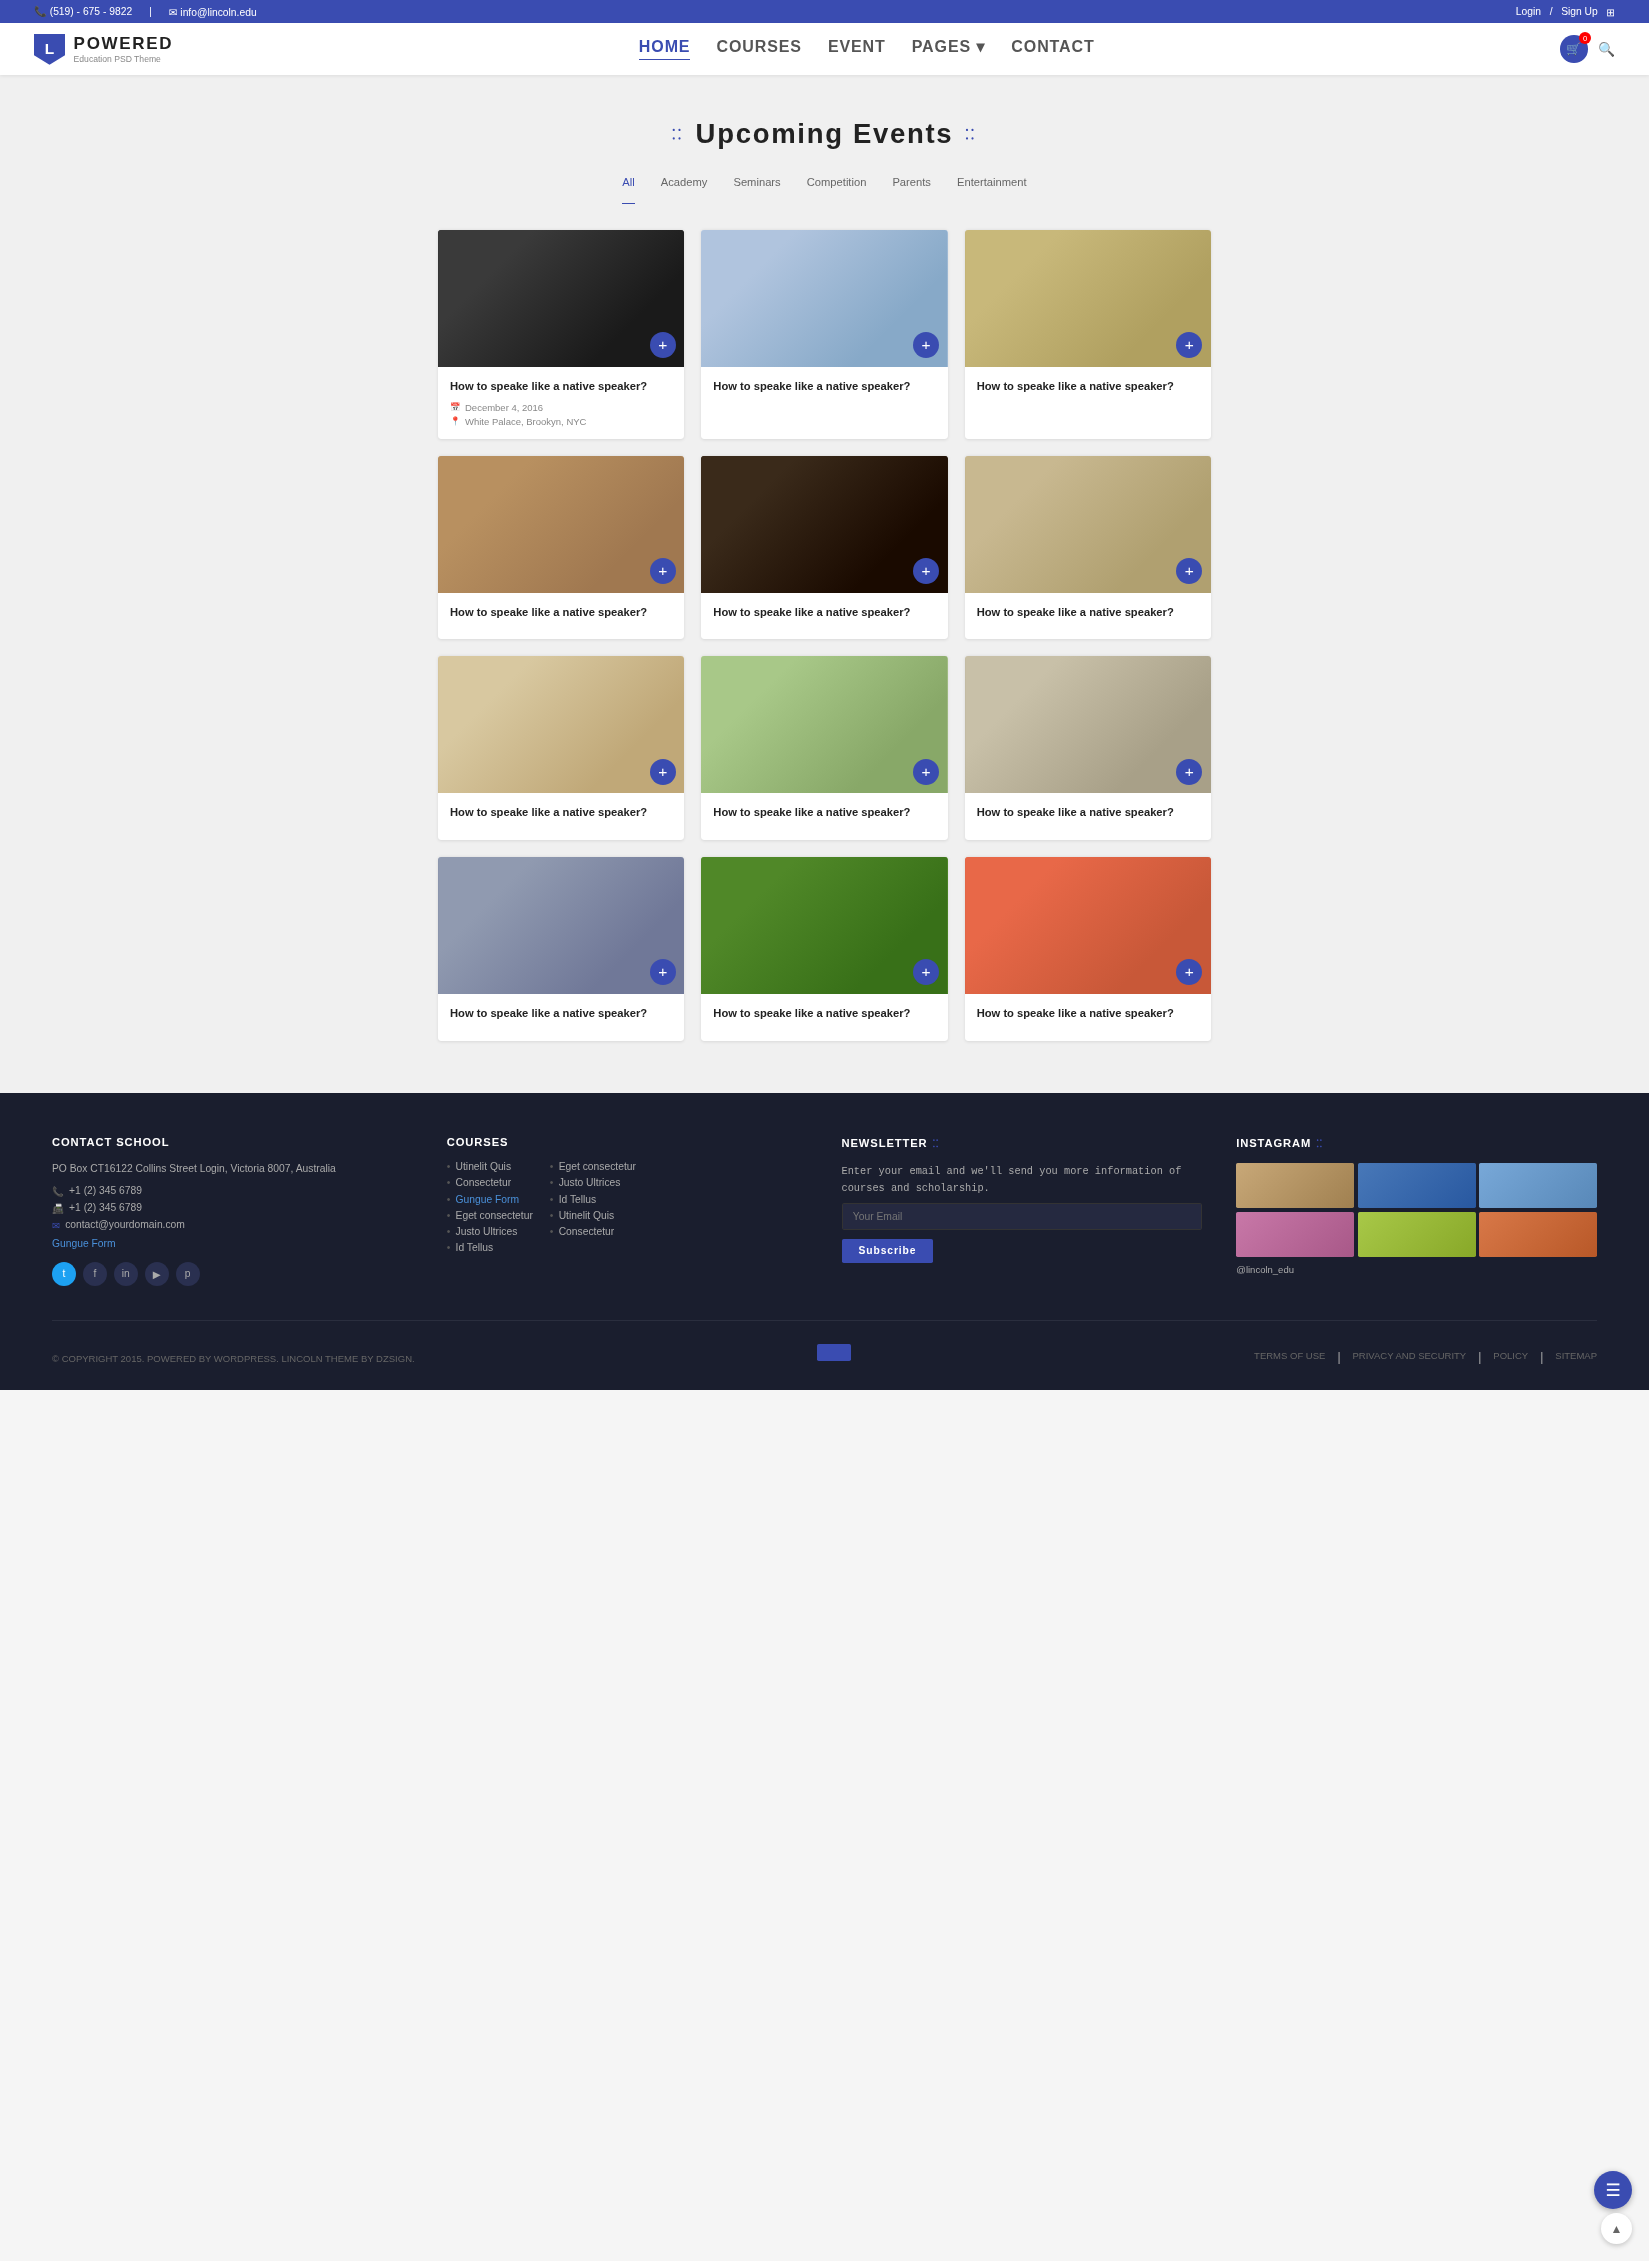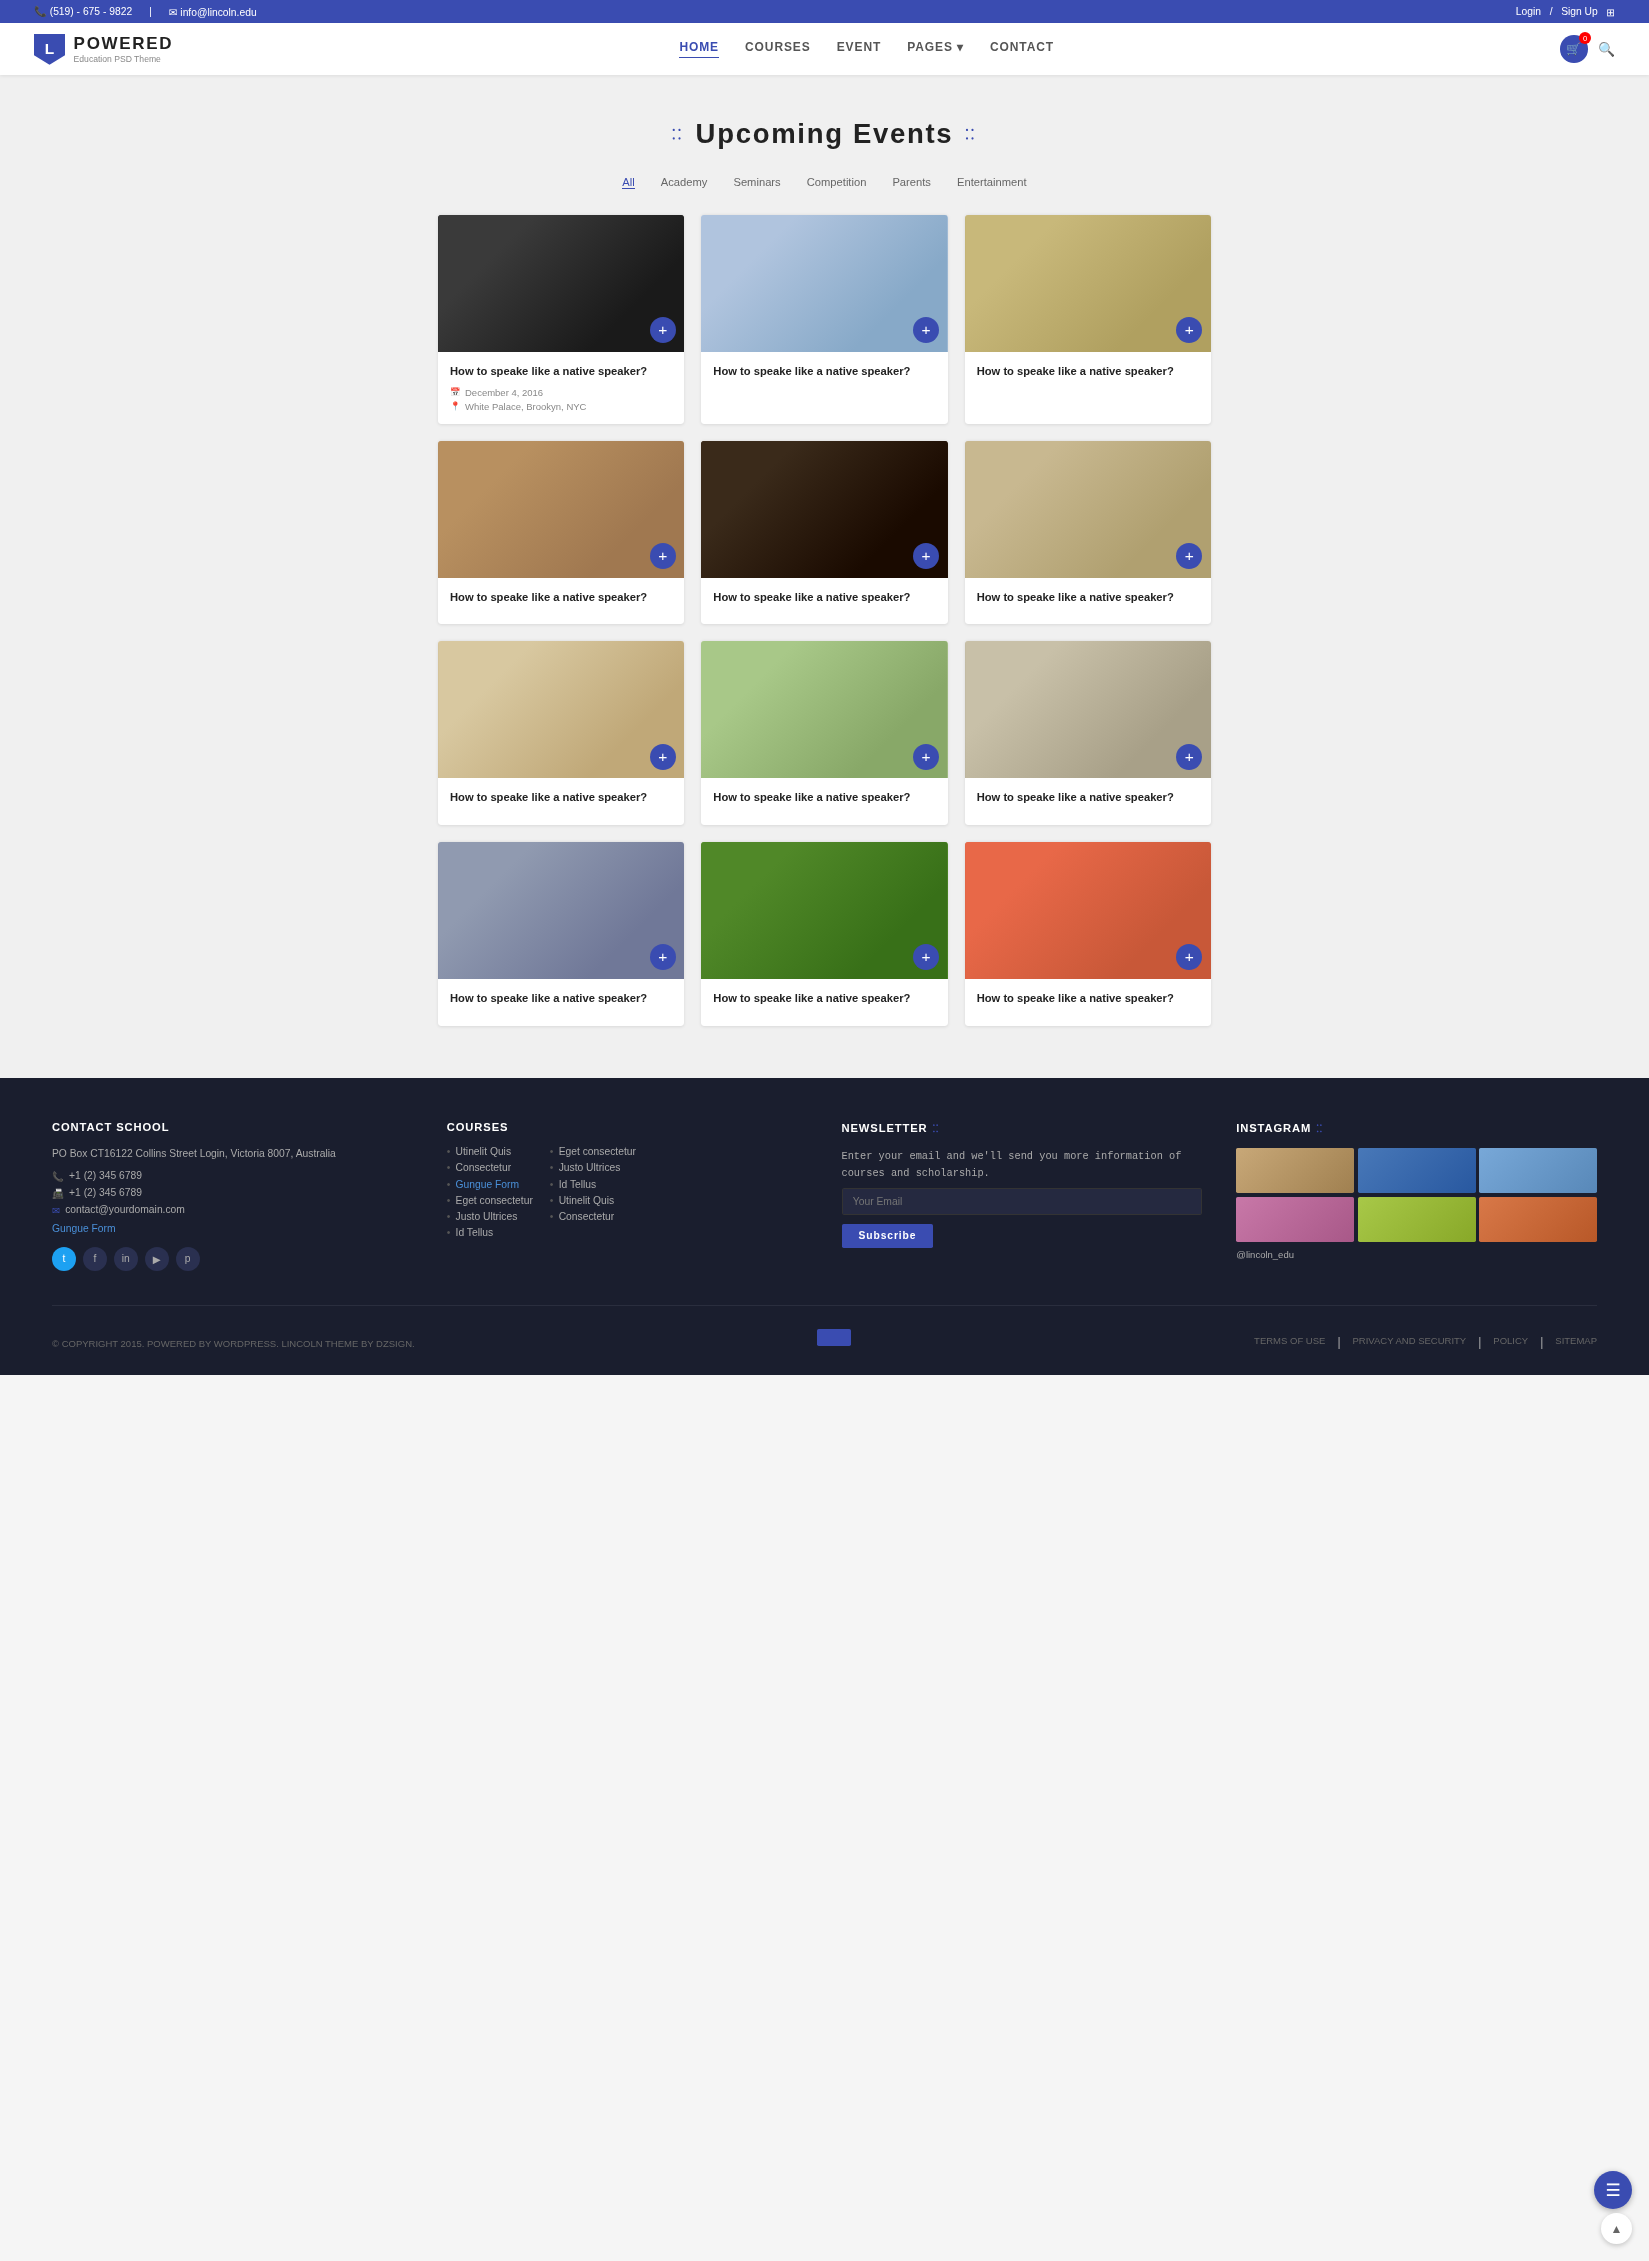--- a/index.html
+++ b/index.html
@@ -43,21 +43,21 @@
       font-size: 15.5px;
     }
     .logo-text { line-height: 1.2; }
     .logo-name { font-size: 17px; font-weight: 700; color: #222; letter-spacing: 1.7px; }
     .logo-sub { font-size: 8.6px; color: #888; }
 
     nav { display: flex; align-items: center; gap: 26px; }
     .nav-link {
       text-decoration: none;
       color: #555;
-      font-size: 12px;
+      font-size: 16px;
       font-weight: 600;
       letter-spacing: 0.9px;
       padding-bottom: 3.4px;
       border-bottom: 1.7px solid transparent;
       text-transform: uppercase;
     }
     .nav-link.active { color: #3a4cb1; border-bottom: 1.7px solid #3a4cb1; }
     .nav-icons { display: flex; gap: 10.3px; align-items: center; }
     .nav-icon-btn {
       width: 27.5px; height: 27.5px;
@@ -119,21 +119,21 @@
     .filter-tabs {
       display: flex;
       justify-content: center;
       gap: 26px;
       margin-bottom: 26px;
     }
     .filter-tab {
       font-size: 11.2px;
       color: #666;
       cursor: pointer;
-      padding-bottom: 0;
+      padding-bottom: 15px;
       border-bottom: 1.7px solid transparent;
       background: none;
       border-top: none;
       border-left: none;
       border-right: none;
     }
     .filter-tab.active { color: #3a4cb1; border-bottom: 1.7px solid #3a4cb1; }
 
     
     .events-grid {

